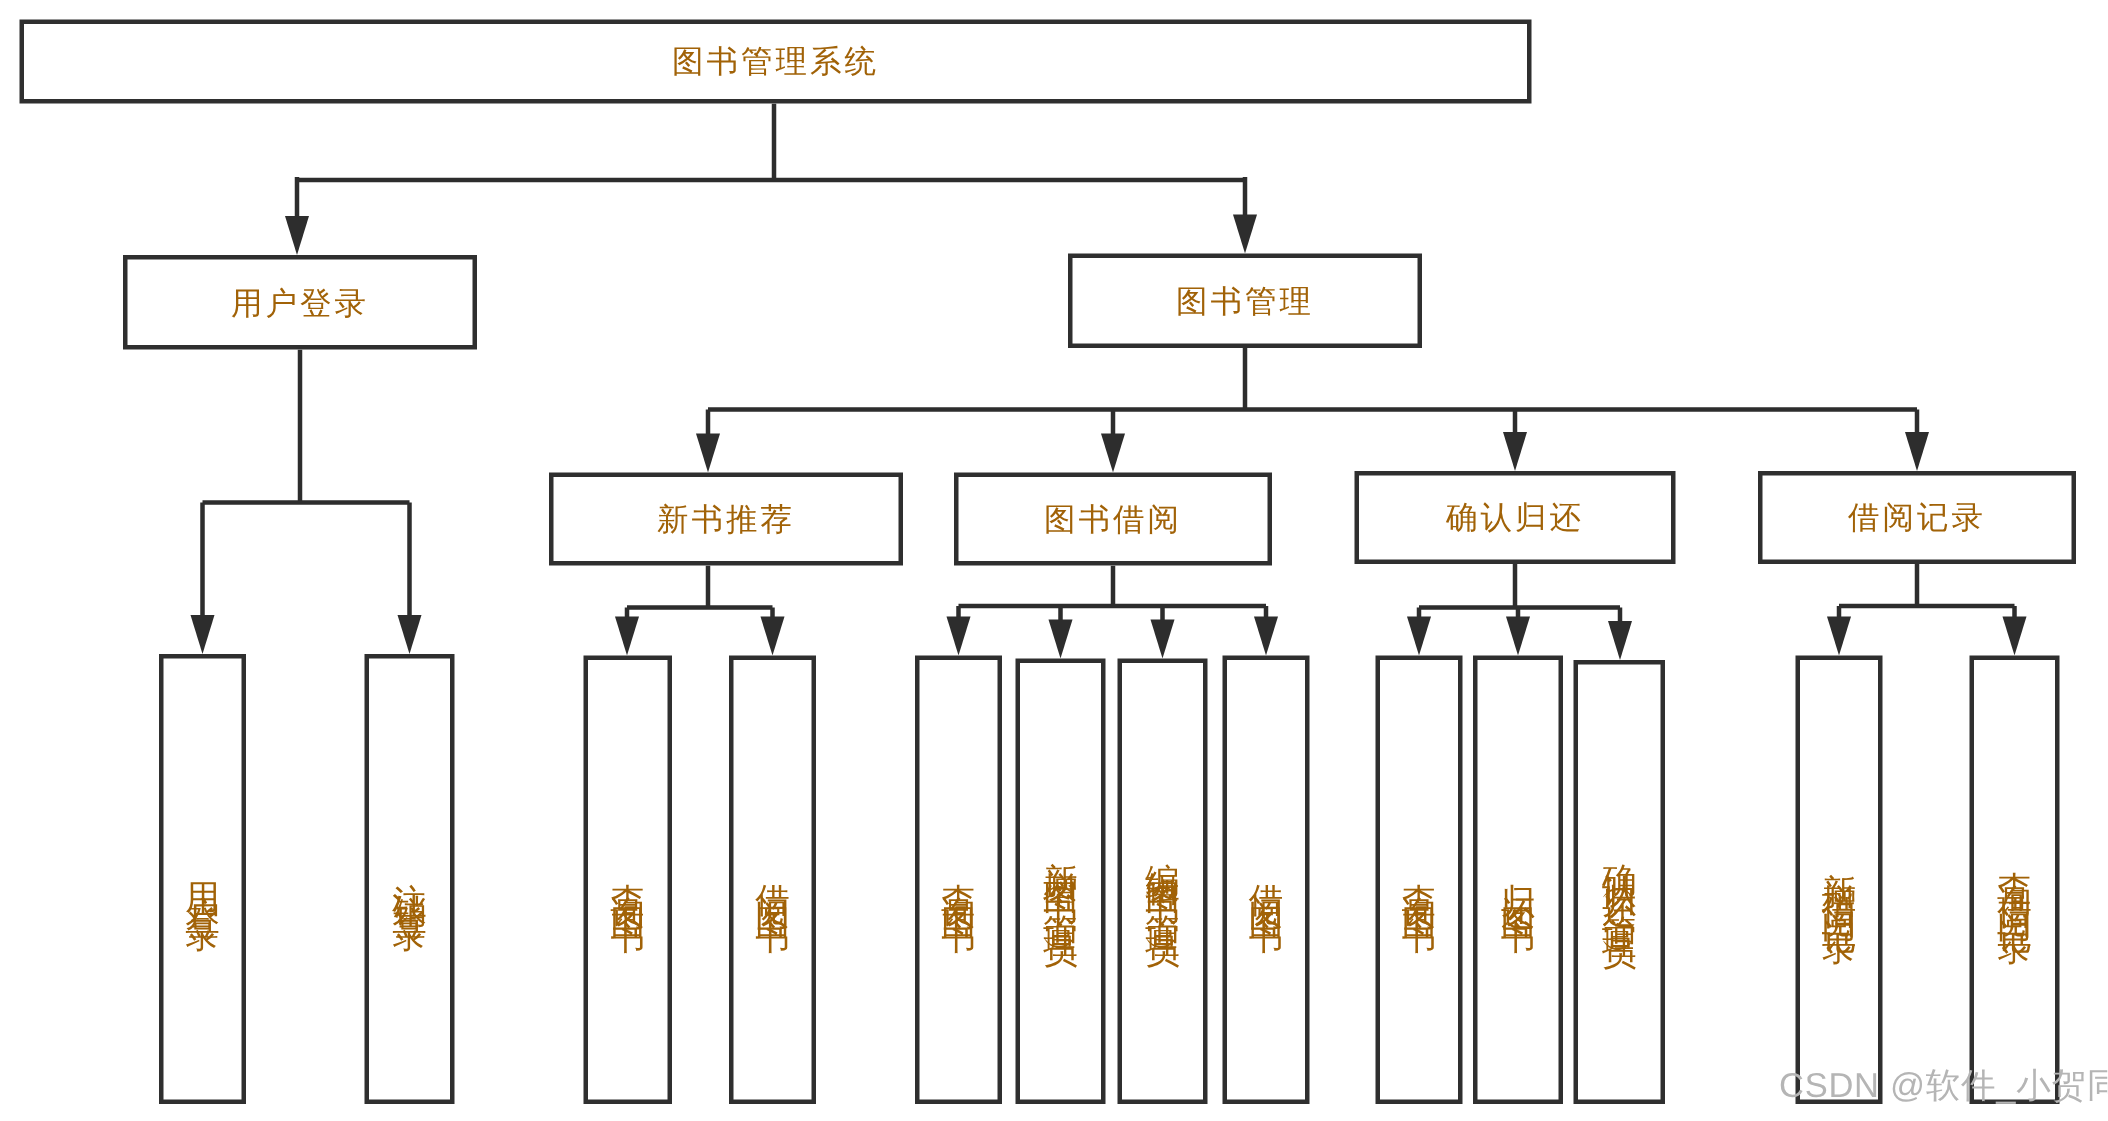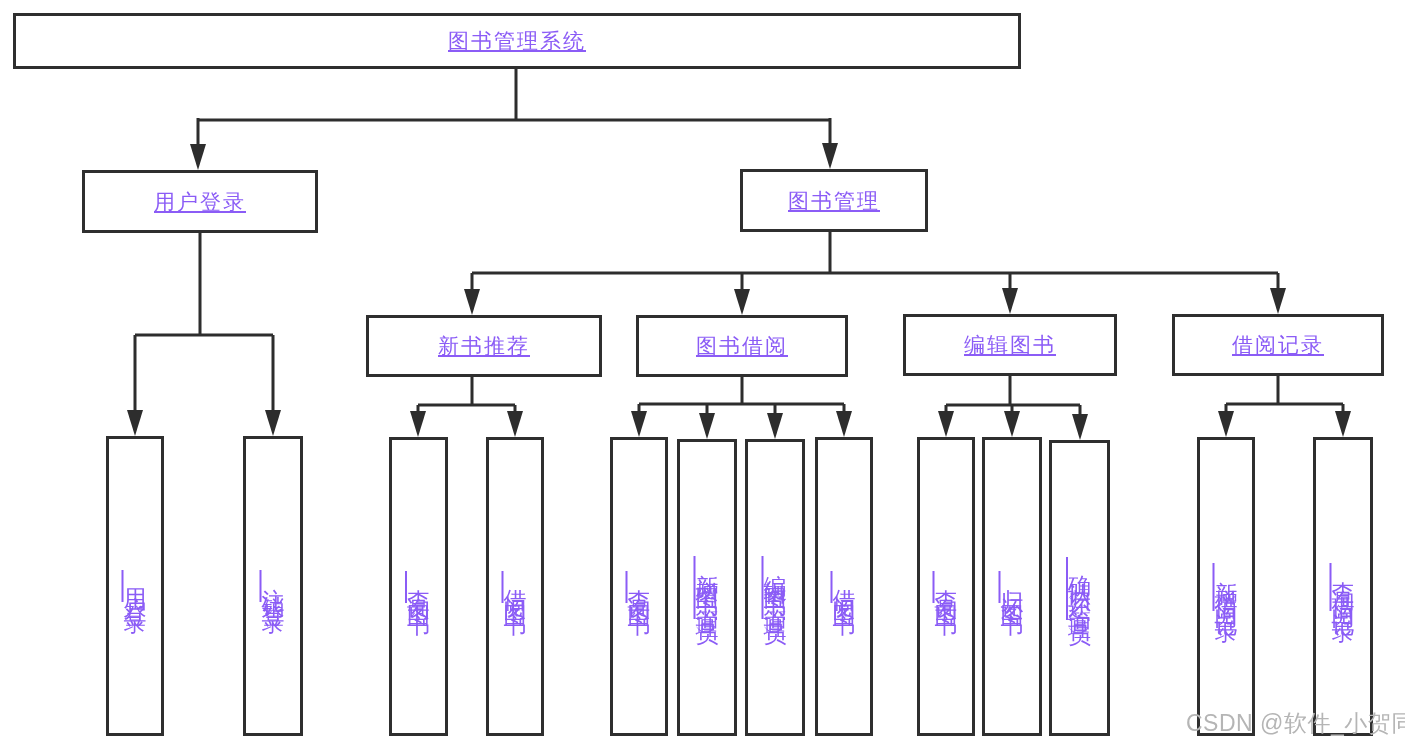--- a/index.html
+++ b/index.html
@@ -9,26 +9,25 @@
     background:#ffffff;
     font-family:"Liberation Sans","DejaVu Sans",sans-serif;
     overflow:hidden;
   }
   #wires{position:absolute;left:0;top:0;width:1405px;height:747px;}
   .node{
     position:absolute;
     border:3px solid #2f2f2f;
     background:#ffffff;
     box-sizing:border-box;
-    color:#8b5cf6;
+    color:#a16207;
     display:flex;
     align-items:center;
     justify-content:center;
     z-index:2;
-    text-decoration:underline;
   }
   .hbox{
     font-size:21px;
     letter-spacing:2px;
     white-space:nowrap;
   }
   .vbox{
     writing-mode:vertical-rl;
     text-orientation:mixed;
     font-size:23px;
@@ -106,25 +105,25 @@
       <polygon points="1004,411 1020,411 1012,437"></polygon>
       <polygon points="1072,414 1088,414 1080,440"></polygon>
       <polygon points="1218,411 1234,411 1226,437"></polygon>
       <polygon points="1335,411 1351,411 1343,437"></polygon>
     </g>
   </svg>
 
   <div class="node hbox" style="left:13px;top:13px;width:1008px;height:56px;">图书管理系统</div>
 
   <div class="node hbox" style="left:82px;top:170px;width:236px;height:63px;">用户登录</div>
-  <div class="node hbox" style="left:712px;top:169px;width:188px;height:63px;margin-left:28px;">图书管理</div>
+  <div class="node hbox" style="left:712px;top:169px;width:236px;height:63px;">图书管理</div>
 
   <div class="node hbox" style="left:366px;top:315px;width:236px;height:62px;">新书推荐</div>
   <div class="node hbox" style="left:636px;top:315px;width:212px;height:62px;">图书借阅</div>
-  <div class="node hbox" style="left:903px;top:314px;width:214px;height:62px;">编辑图书</div>
+  <div class="node hbox" style="left:903px;top:314px;width:214px;height:62px;">确认归还</div>
   <div class="node hbox" style="left:1172px;top:314px;width:212px;height:62px;">借阅记录</div>
 
   <div class="node vbox" style="left:106px;top:436px;width:58px;height:300px;">用户登录</div>
   <div class="node vbox" style="left:243px;top:436px;width:60px;height:300px;">注销登录</div>
 
   <div class="node vbox" style="left:389px;top:437px;width:59px;height:299px;">查询图书</div>
   <div class="node vbox" style="left:486px;top:437px;width:58px;height:299px;">借阅图书</div>
 
   <div class="node vbox" style="left:610px;top:437px;width:58px;height:299px;">查询图书</div>
   <div class="node vbox tight" style="left:677px;top:439px;width:60px;height:297px;">新增图书（管理员）</div>

